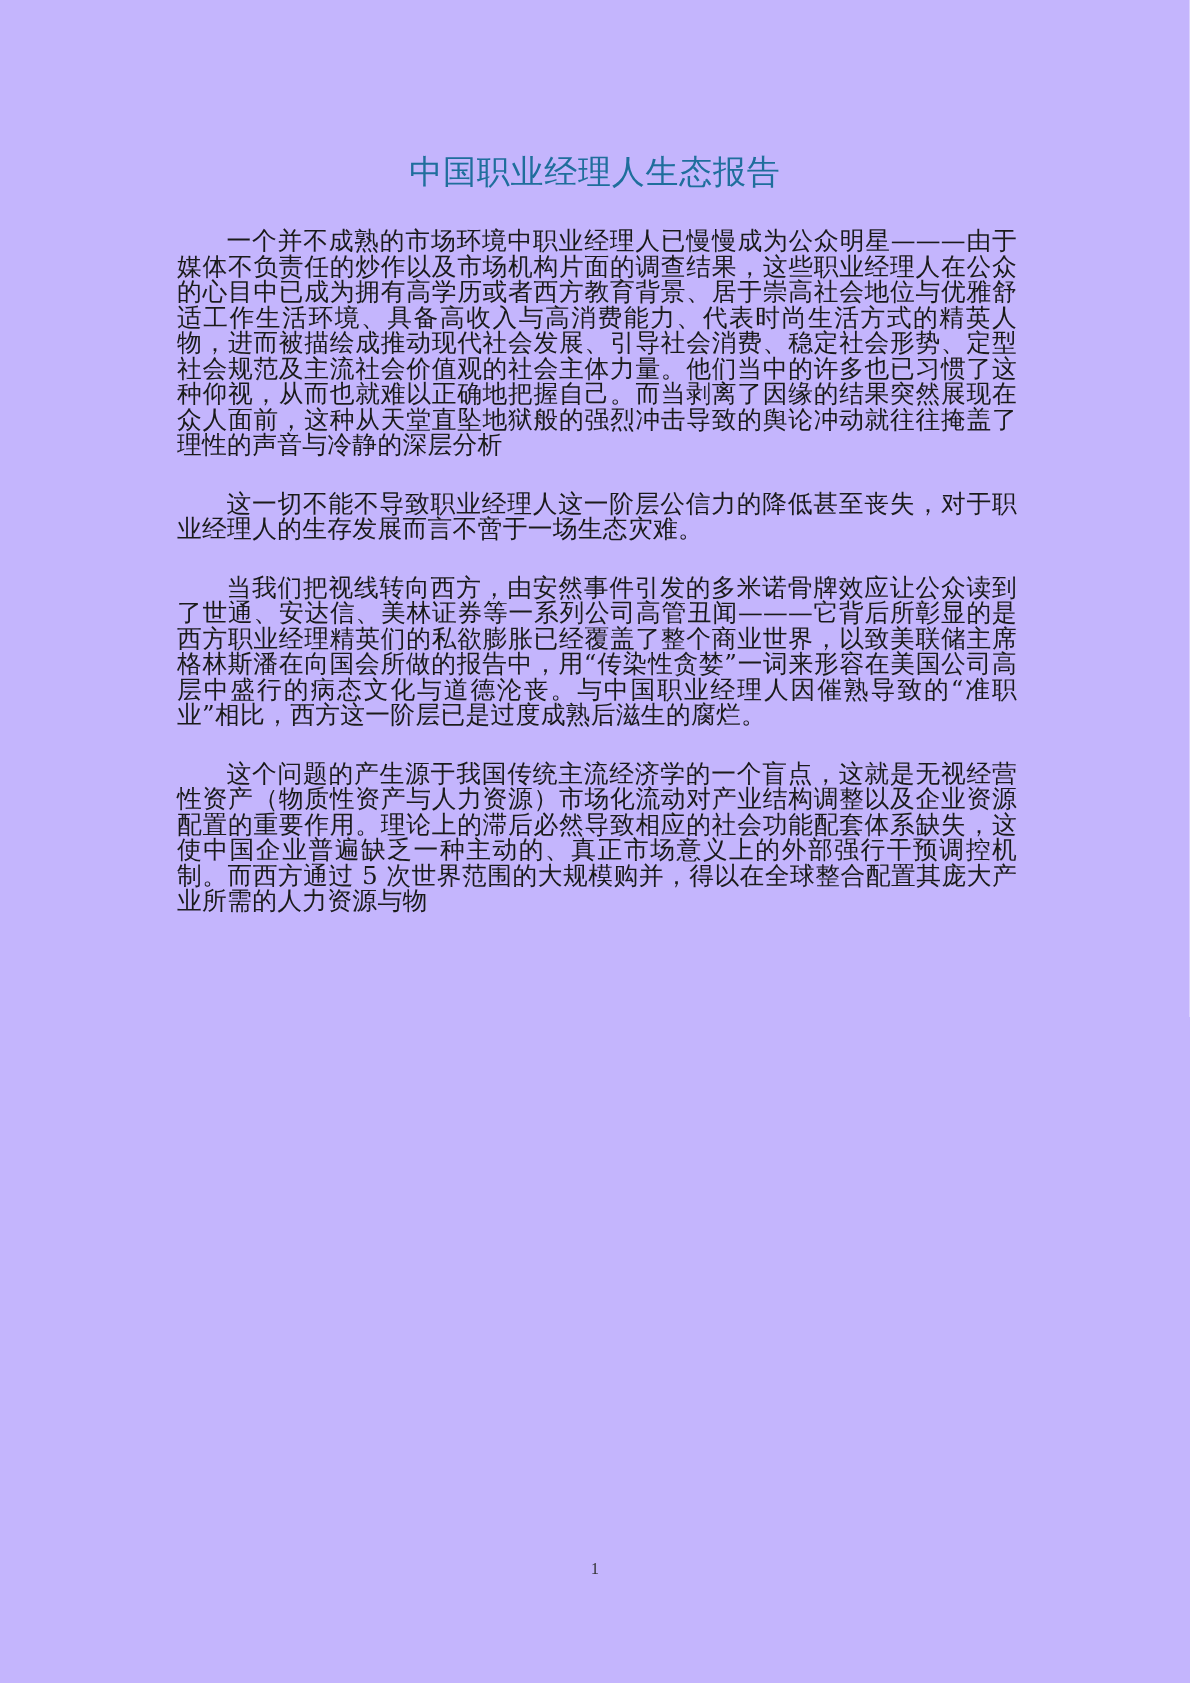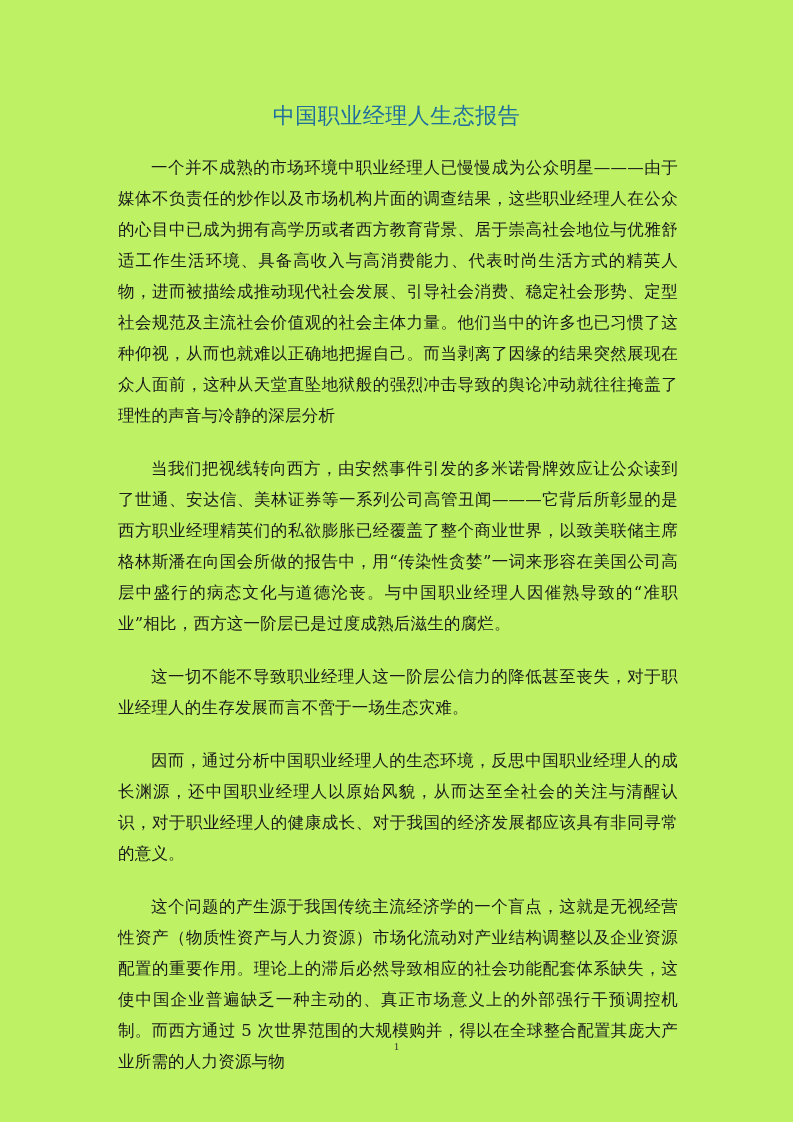--- a/index.html
+++ b/index.html
@@ -14,21 +14,21 @@
       overflow: hidden;
       font-family: "DejaVu Serif", "Liberation Serif", serif;
       color: #1a1a1a;
     }
     .page {
       position: absolute;
       left: 0;
       top: 0;
       width: 793px;
       height: 1122px;
-      background: #bef264;
+      background: #c4b5fd;
     }
     .title {
       position: absolute;
       top: 100px;
       left: 0;
       width: 793px;
       text-align: center;
       font-family: "DejaVu Sans", "Liberation Sans", sans-serif;
       font-size: 22px;
       line-height: 32px;
@@ -37,21 +37,21 @@
     }
     .body-text {
       position: absolute;
       top: 152px;
       left: 118px;
       width: 560px;
     }
     .para {
       margin: 0 0 22px 0;
       font-size: 16.5px;
-      line-height: 31px;
+      line-height: 17px;
       text-indent: 2em;
       text-align: justify;
       letter-spacing: 0.2px;
       word-break: break-all;
     }
     .page-number {
       position: absolute;
       top: 1040px;
       left: 0;
       width: 793px;
@@ -62,20 +62,19 @@
     }
   </style>
 </head>
 <body>
 
 <div class="page">
   <h1 class="title" style="margin:0;font-weight:normal;">中国职业经理人生态报告</h1>
 
   <div class="body-text">
     <p class="para">一个并不成熟的市场环境中职业经理人已慢慢成为公众明星———由于媒体不负责任的炒作以及市场机构片面的调查结果，这些职业经理人在公众的心目中已成为拥有高学历或者西方教育背景、居于崇高社会地位与优雅舒适工作生活环境、具备高收入与高消费能力、代表时尚生活方式的精英人物，进而被描绘成推动现代社会发展、引导社会消费、稳定社会形势、定型社会规范及主流社会价值观的社会主体力量。他们当中的许多也已习惯了这种仰视，从而也就难以正确地把握自己。而当剥离了因缘的结果突然展现在众人面前，这种从天堂直坠地狱般的强烈冲击导致的舆论冲动就往往掩盖了理性的声音与冷静的深层分析</p>
+    <p class="para">这一切不能不导致职业经理人这一阶层公信力的降低甚至丧失，对于职业经理人的生存发展而言不啻于一场生态灾难。</p>
     <p class="para">当我们把视线转向西方，由安然事件引发的多米诺骨牌效应让公众读到了世通、安达信、美林证券等一系列公司高管丑闻———它背后所彰显的是西方职业经理精英们的私欲膨胀已经覆盖了整个商业世界，以致美联储主席格林斯潘在向国会所做的报告中，用“传染性贪婪”一词来形容在美国公司高层中盛行的病态文化与道德沦丧。与中国职业经理人因催熟导致的“准职业”相比，西方这一阶层已是过度成熟后滋生的腐烂。</p>
-    <p class="para">这一切不能不导致职业经理人这一阶层公信力的降低甚至丧失，对于职业经理人的生存发展而言不啻于一场生态灾难。</p>
-    <p class="para">因而，通过分析中国职业经理人的生态环境，反思中国职业经理人的成长渊源，还中国职业经理人以原始风貌，从而达至全社会的关注与清醒认识，对于职业经理人的健康成长、对于我国的经济发展都应该具有非同寻常的意义。</p>
     <p class="para">这个问题的产生源于我国传统主流经济学的一个盲点，这就是无视经营性资产（物质性资产与人力资源）市场化流动对产业结构调整以及企业资源配置的重要作用。理论上的滞后必然导致相应的社会功能配套体系缺失，这使中国企业普遍缺乏一种主动的、真正市场意义上的外部强行干预调控机制。而西方通过 5 次世界范围的大规模购并，得以在全球整合配置其庞大产业所需的人力资源与物</p>
   </div>
 
   <div class="page-number">1</div>
 </div>
 
 </body></html>

